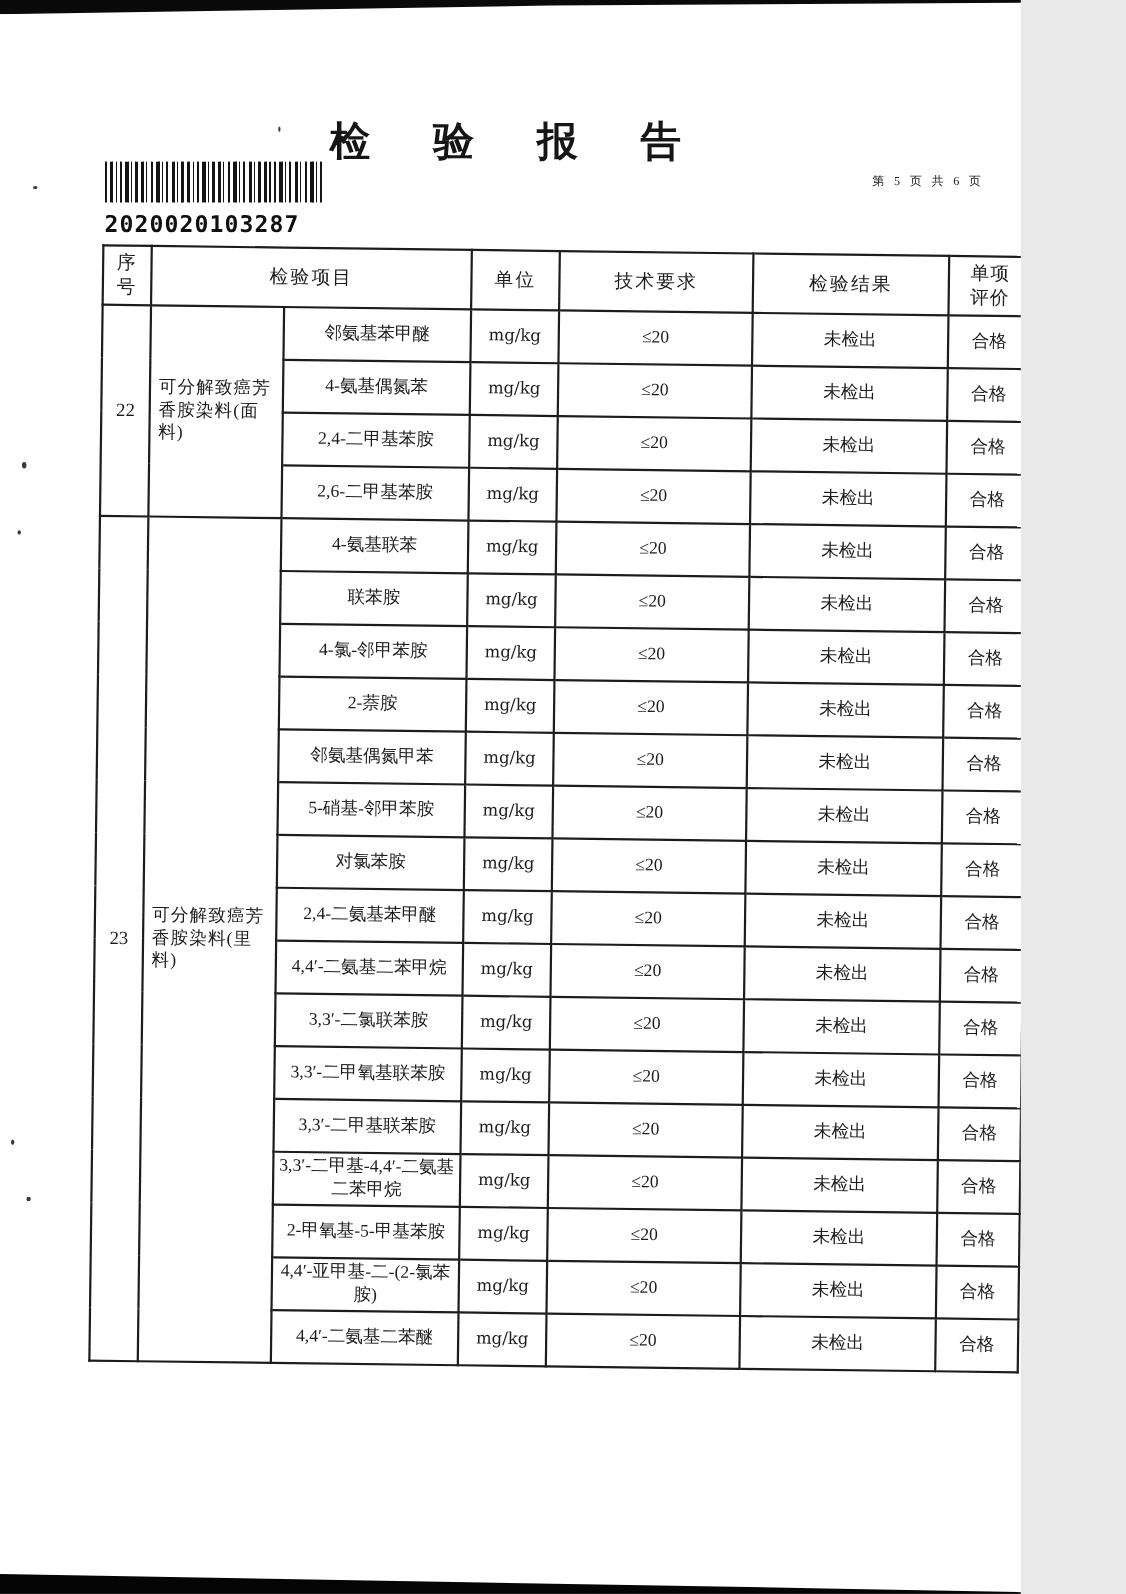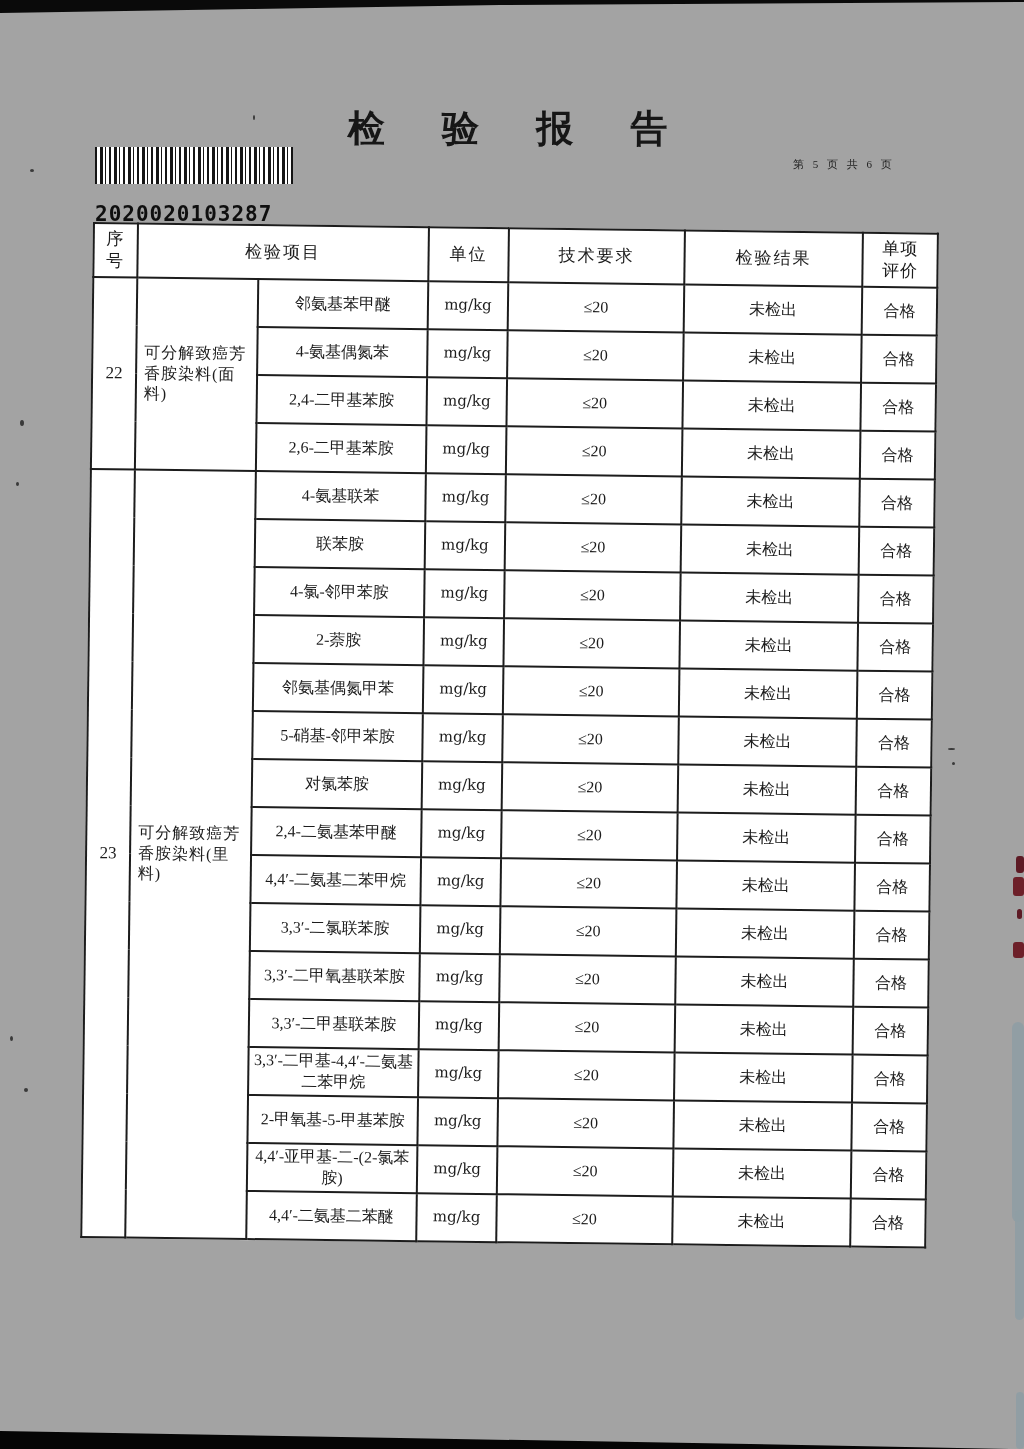--- a/index.html
+++ b/index.html
@@ -1,38 +1,38 @@
 <!DOCTYPE html>
 <html><head>
 <meta charset="utf-8">
 <style>
   html,body{margin:0;padding:0;background:#e9e9e9;}
   .page{
-    position:relative;width:1024px;height:1449px;background:#a3a3a3;
+    position:relative;width:928px;height:1449px;background:#ffffff;
     overflow:hidden;font-family:"Liberation Serif","DejaVu Serif",serif;color:#1c1c1c;
   }
   
   .top-wedge{position:absolute;left:0;top:0;width:1024px;height:16px;background:#0a0a0a;
     clip-path:polygon(0 0,1024px 0,1024px 2px,500px 5px,250px 9px,0 13px);}
   .bottom-wedge{position:absolute;left:0;top:1428px;width:1024px;height:21px;background:#050505;
     clip-path:polygon(0 3px,400px 10px,750px 16px,1010px 21px,0 21px);}
   .speck{position:absolute;background:#3a3a3a;border-radius:50%;}
   .red-mark{position:absolute;background:#5d1a24;border-radius:3px;}
   .gray-smudge{position:absolute;background:#8e9ea5;opacity:.85;border-radius:8px;}
   
   .title{position:absolute;top:104px;left:0;width:100%;text-align:center;
     font-size:37px;font-weight:bold;letter-spacing:9px;word-spacing:30px;color:#161616;}
   .page-info{position:absolute;top:157px;left:793px;font-size:11px;letter-spacing:3px;color:#222;}
   .barcode-wrap{position:absolute;left:95px;top:147px;width:200px;}
   .barcode-bars{width:198px;height:37px;background-color:#fff;
     background-image:
       repeating-linear-gradient(90deg,#141414 0 2px,rgba(0,0,0,0) 2px 5px,#141414 5px 8px,rgba(0,0,0,0) 8px 10px,#141414 10px 11px,rgba(0,0,0,0) 11px 14px),
       repeating-linear-gradient(90deg,#141414 0 1px,rgba(0,0,0,0) 1px 7px);}
   .barcode-number{font-family:"DejaVu Sans Mono",monospace;font-weight:bold;font-size:21px;
-    letter-spacing:1px;margin-top:18px;color:#0f0f0f;}
+    letter-spacing:1px;margin-top:8px;color:#0f0f0f;}
   
   .table-wrap{position:absolute;left:93px;top:222px;transform:rotate(0.72deg);transform-origin:0 0;}
   table{border-collapse:collapse;table-layout:fixed;width:844px;background:#fff;}
   th,td{border:2px solid #1c1c1c;text-align:center;vertical-align:middle;
     font-weight:normal;padding:2px 4px;box-sizing:border-box;line-height:1.3;}
   th{font-size:17px;height:54px;letter-spacing:2px;}
   td{font-size:16px;height:48px;}
   td.num-cell{font-size:17px;}
   td.group-cell{text-align:left;padding:4px 7px;letter-spacing:1px;}
   td.unit-c{font-size:15px;font-family:"DejaVu Serif",serif;}

